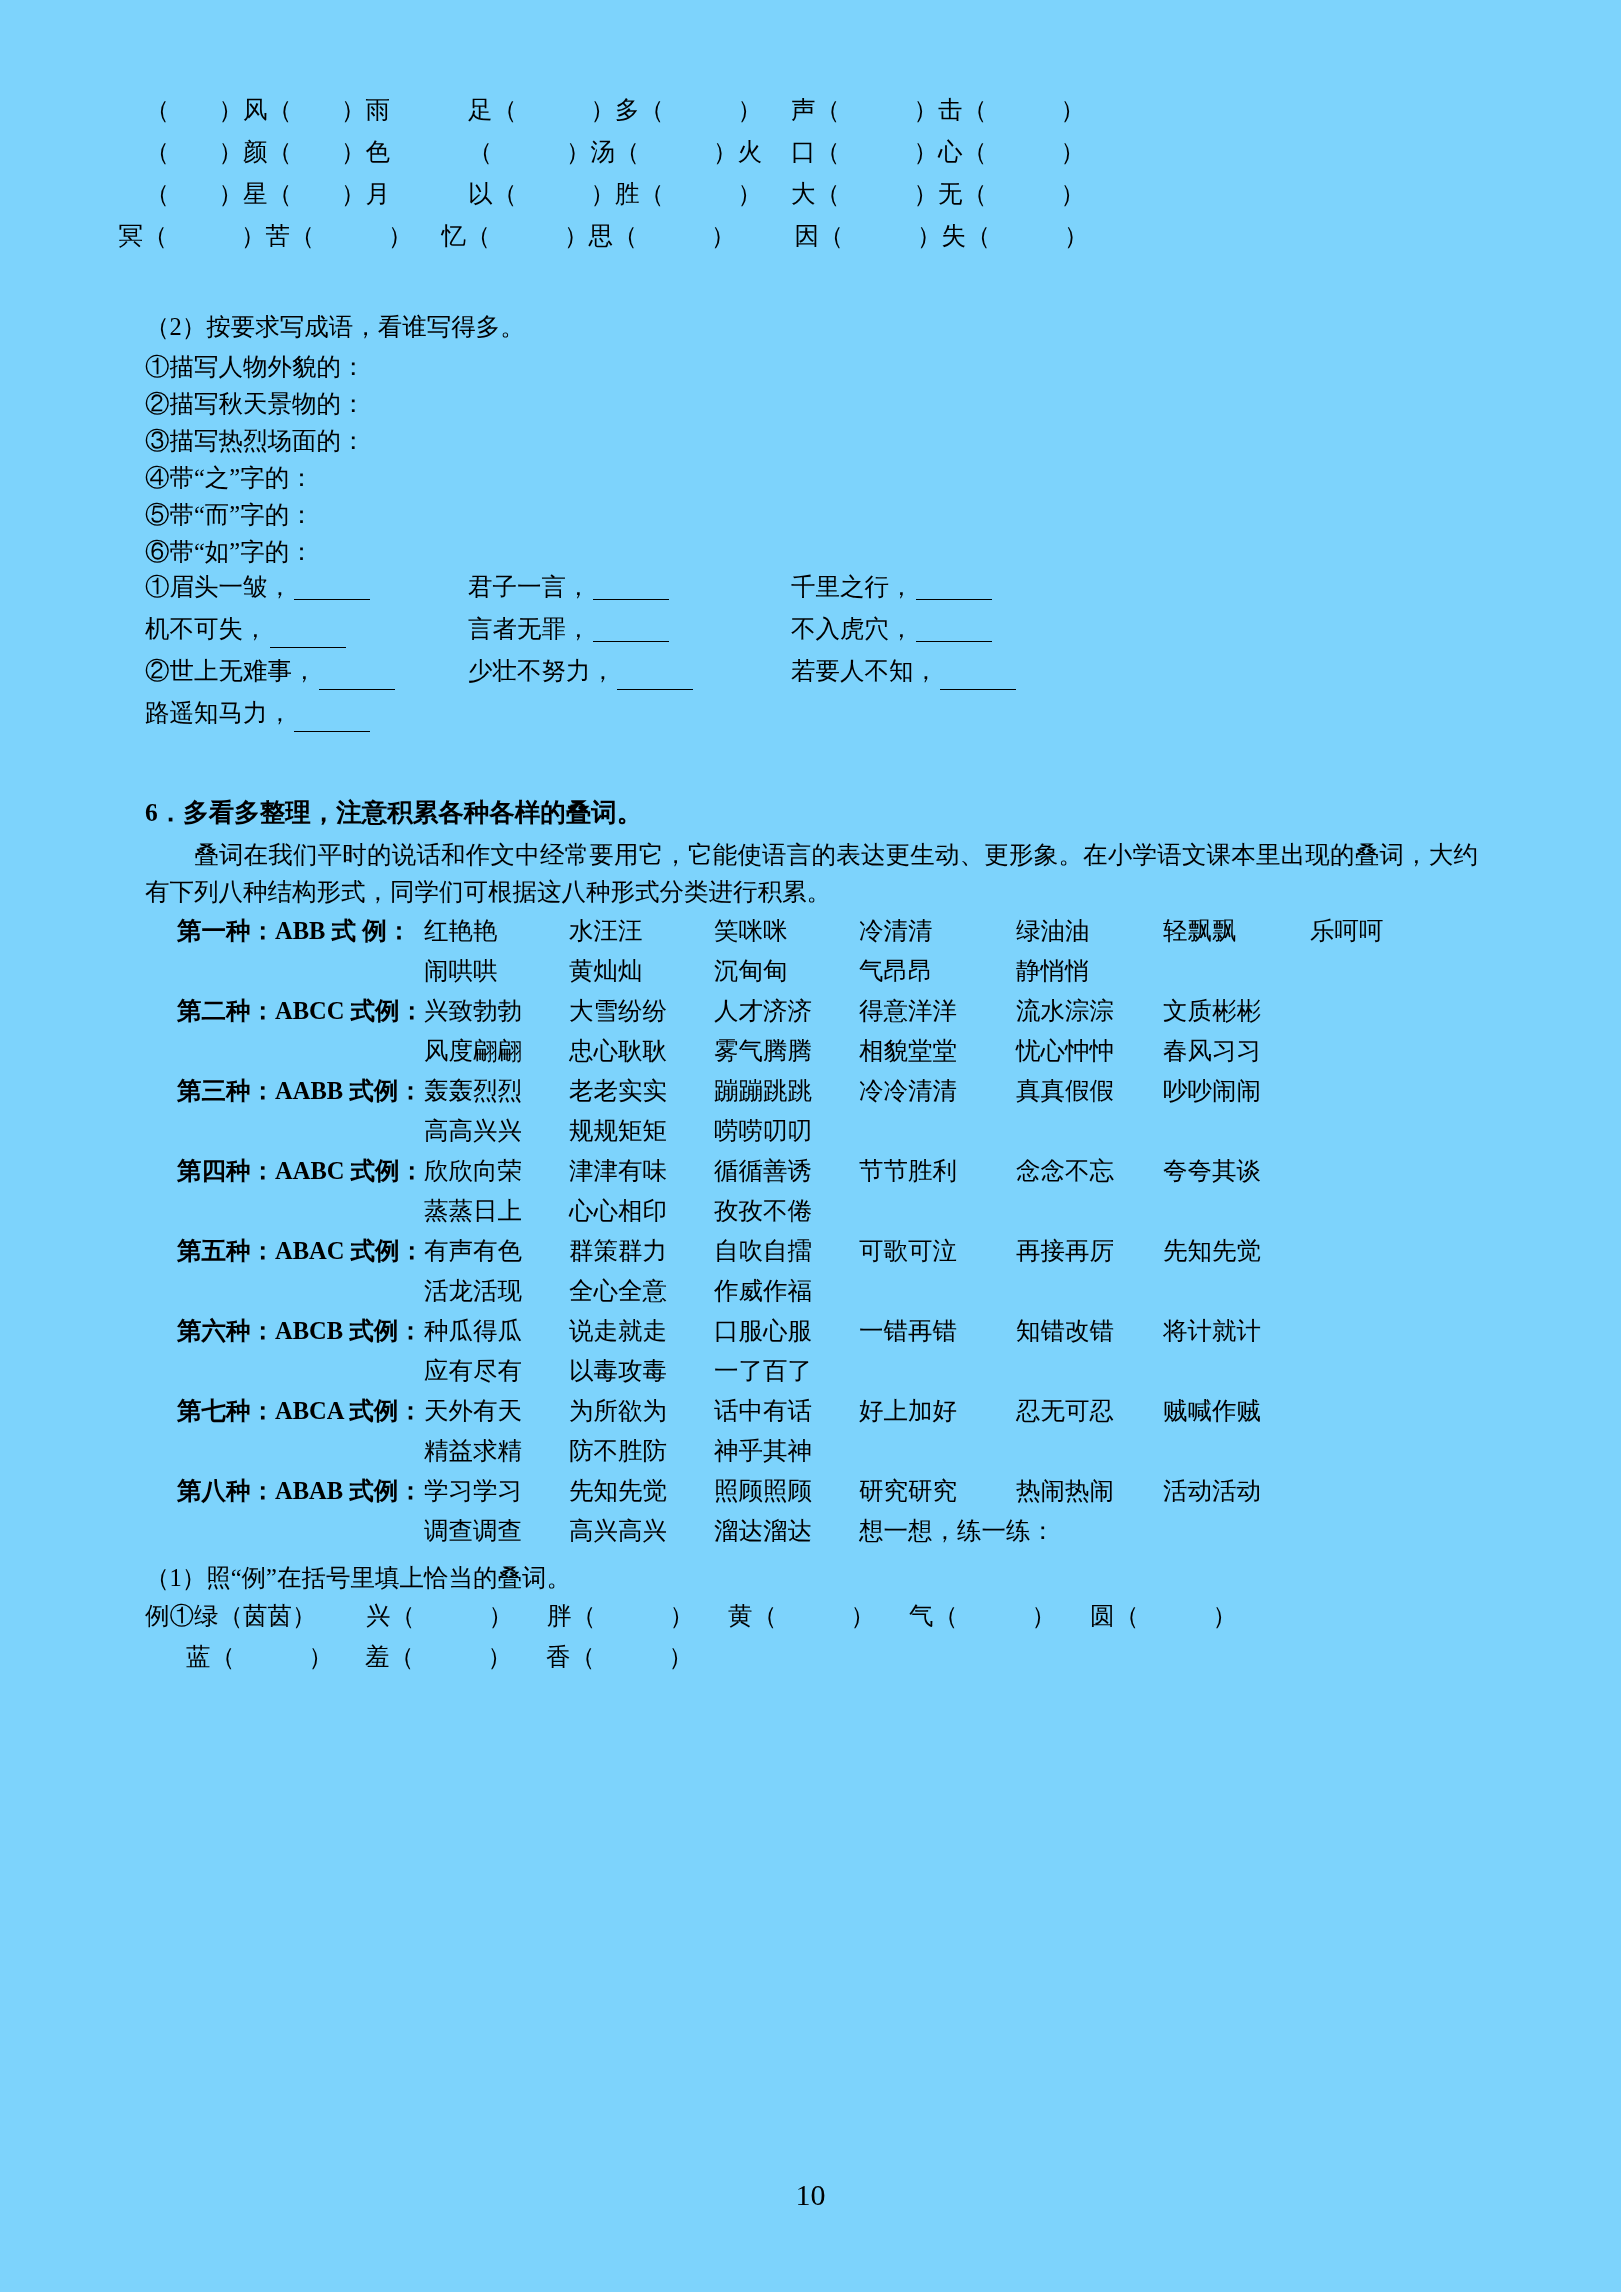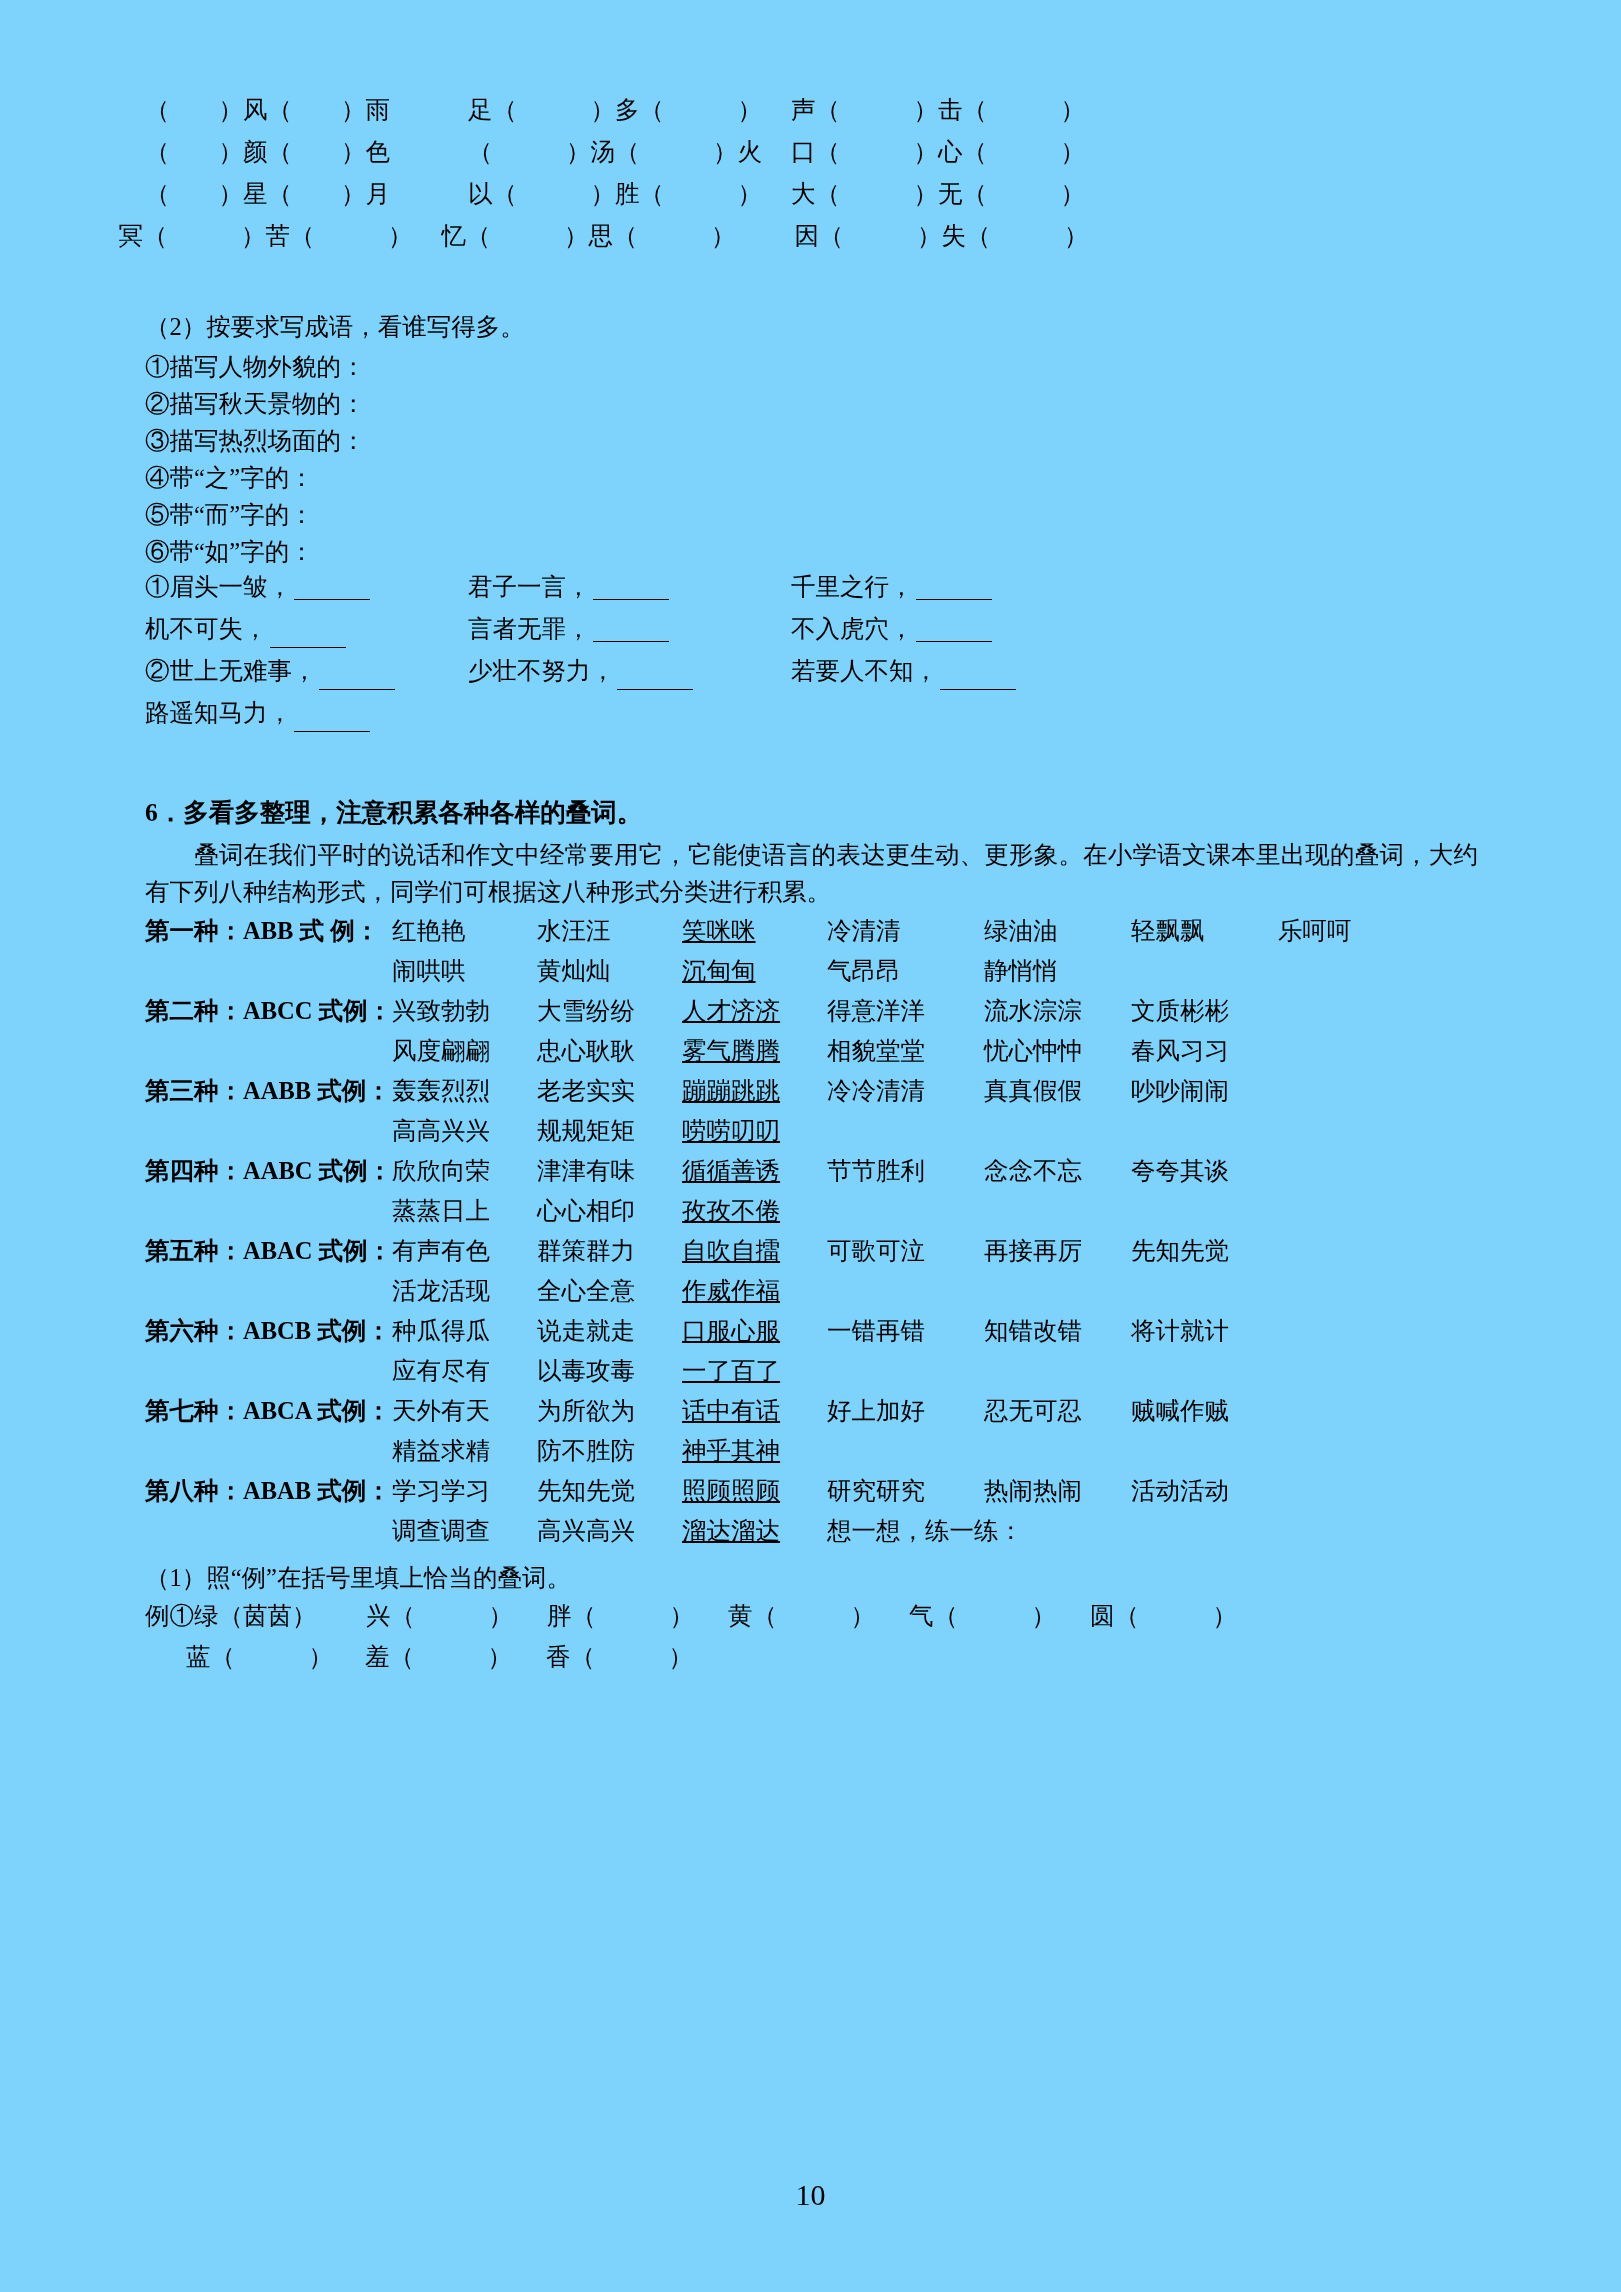--- a/index.html
+++ b/index.html
@@ -104,36 +104,37 @@
     text-align: justify;
     text-justify: inter-ideograph;
   }
   .para .indent { display:inline-block; width: 2em; }
 
   
   .dup-table {
     margin-top: 3.9px;
     border-collapse: collapse;
     width: 100%;
+    margin-left: 32px;
   }
   .dup-table td {
     padding: 0;
     font-size: 24.5px;
     height: 40px;
     vertical-align: baseline;
     white-space: pre;
   }
   .kind-label {
     font-weight: bold;
     white-space: pre;
     width: 245px;
   }
   .c1 { width: 145px; }
   .c2 { width: 145px; }
-  .c3 { width: 145px; text-decoration: underline; }
+  .c3 { width: 145px; }
   .c4 { width: 157px; }
   .c5 { width: 147px; }
   .c6 { width: 147px; }
 
   
   .sub-head {
     font-size: 24.5px;
     height: 43px;
     line-height: 43px;
     white-space: pre;

